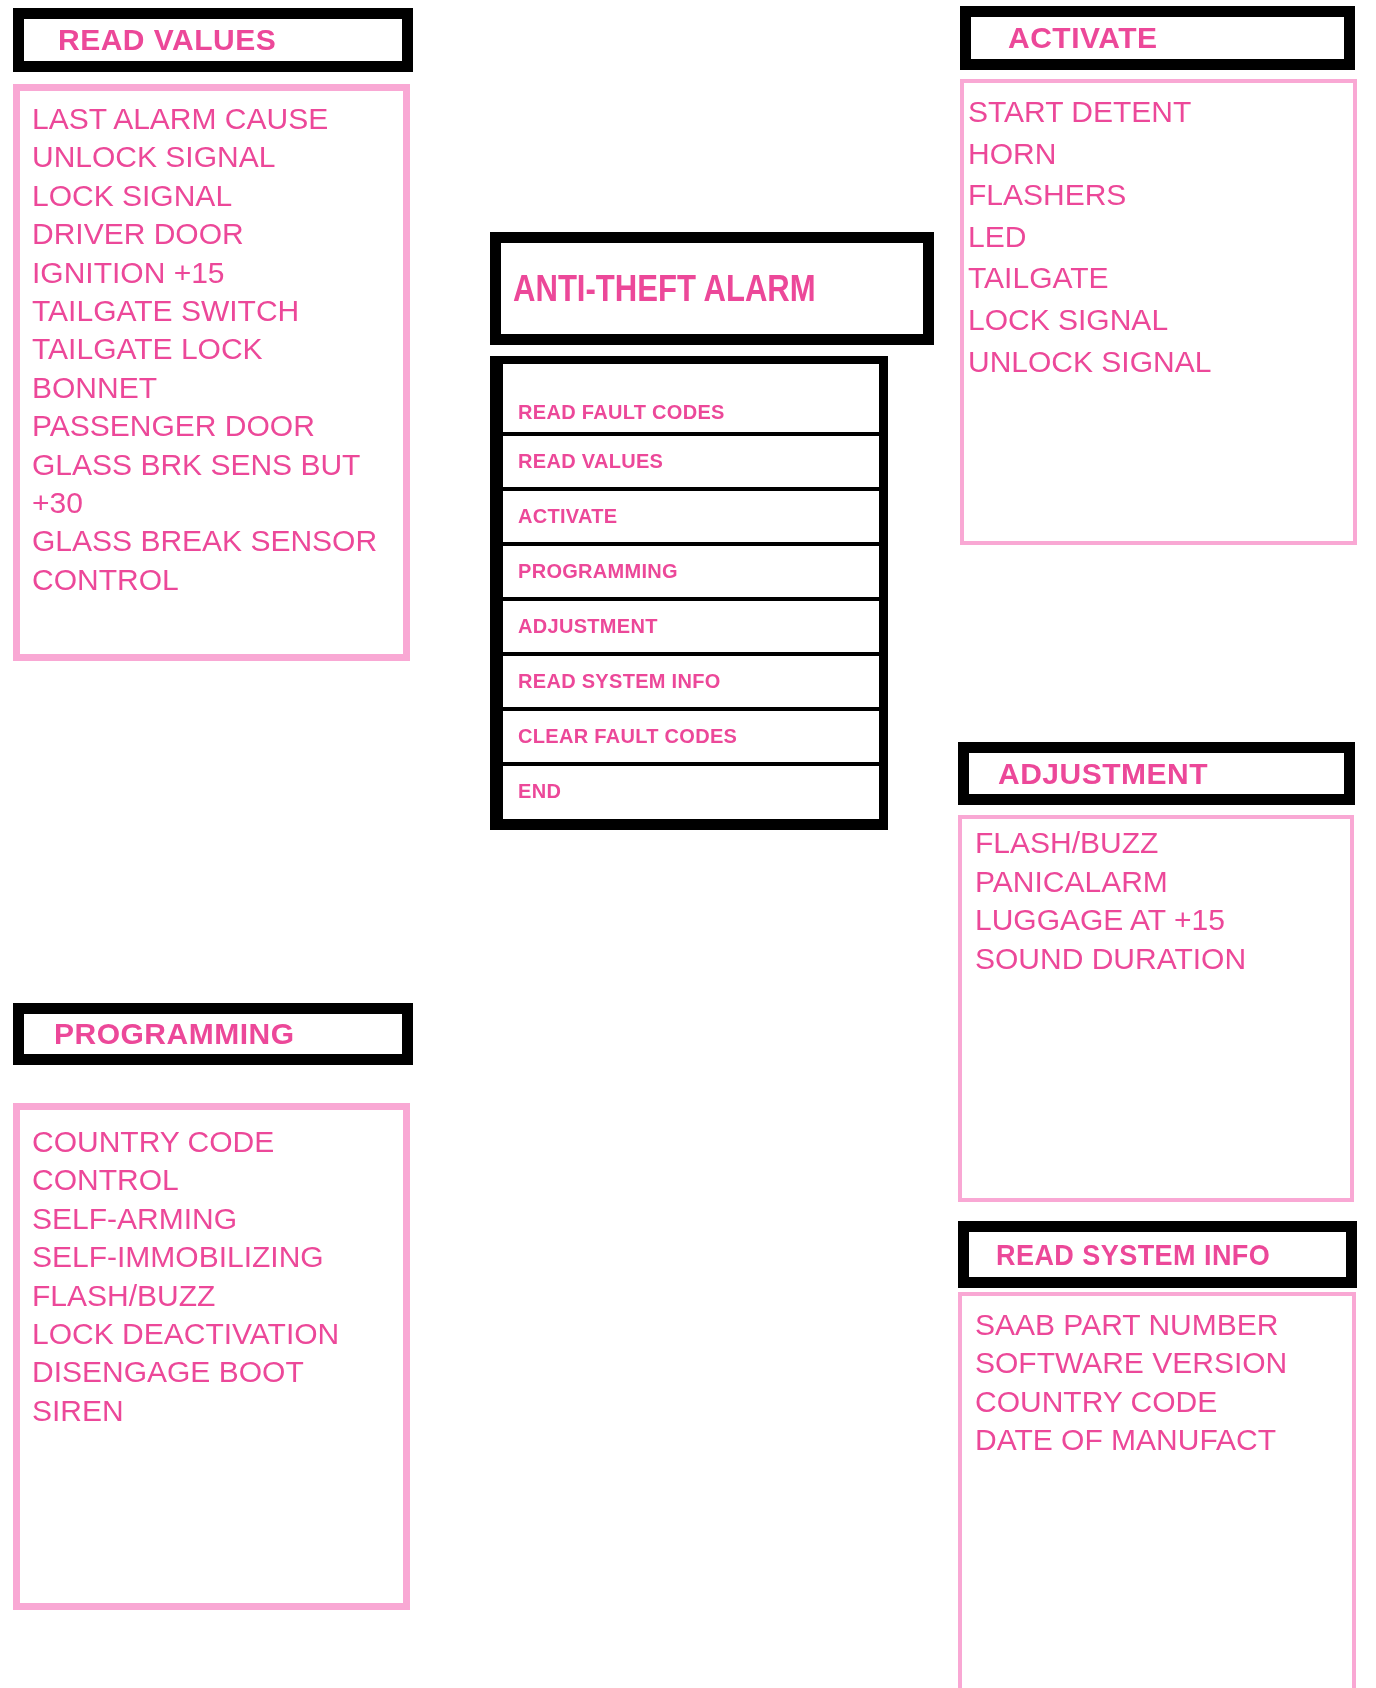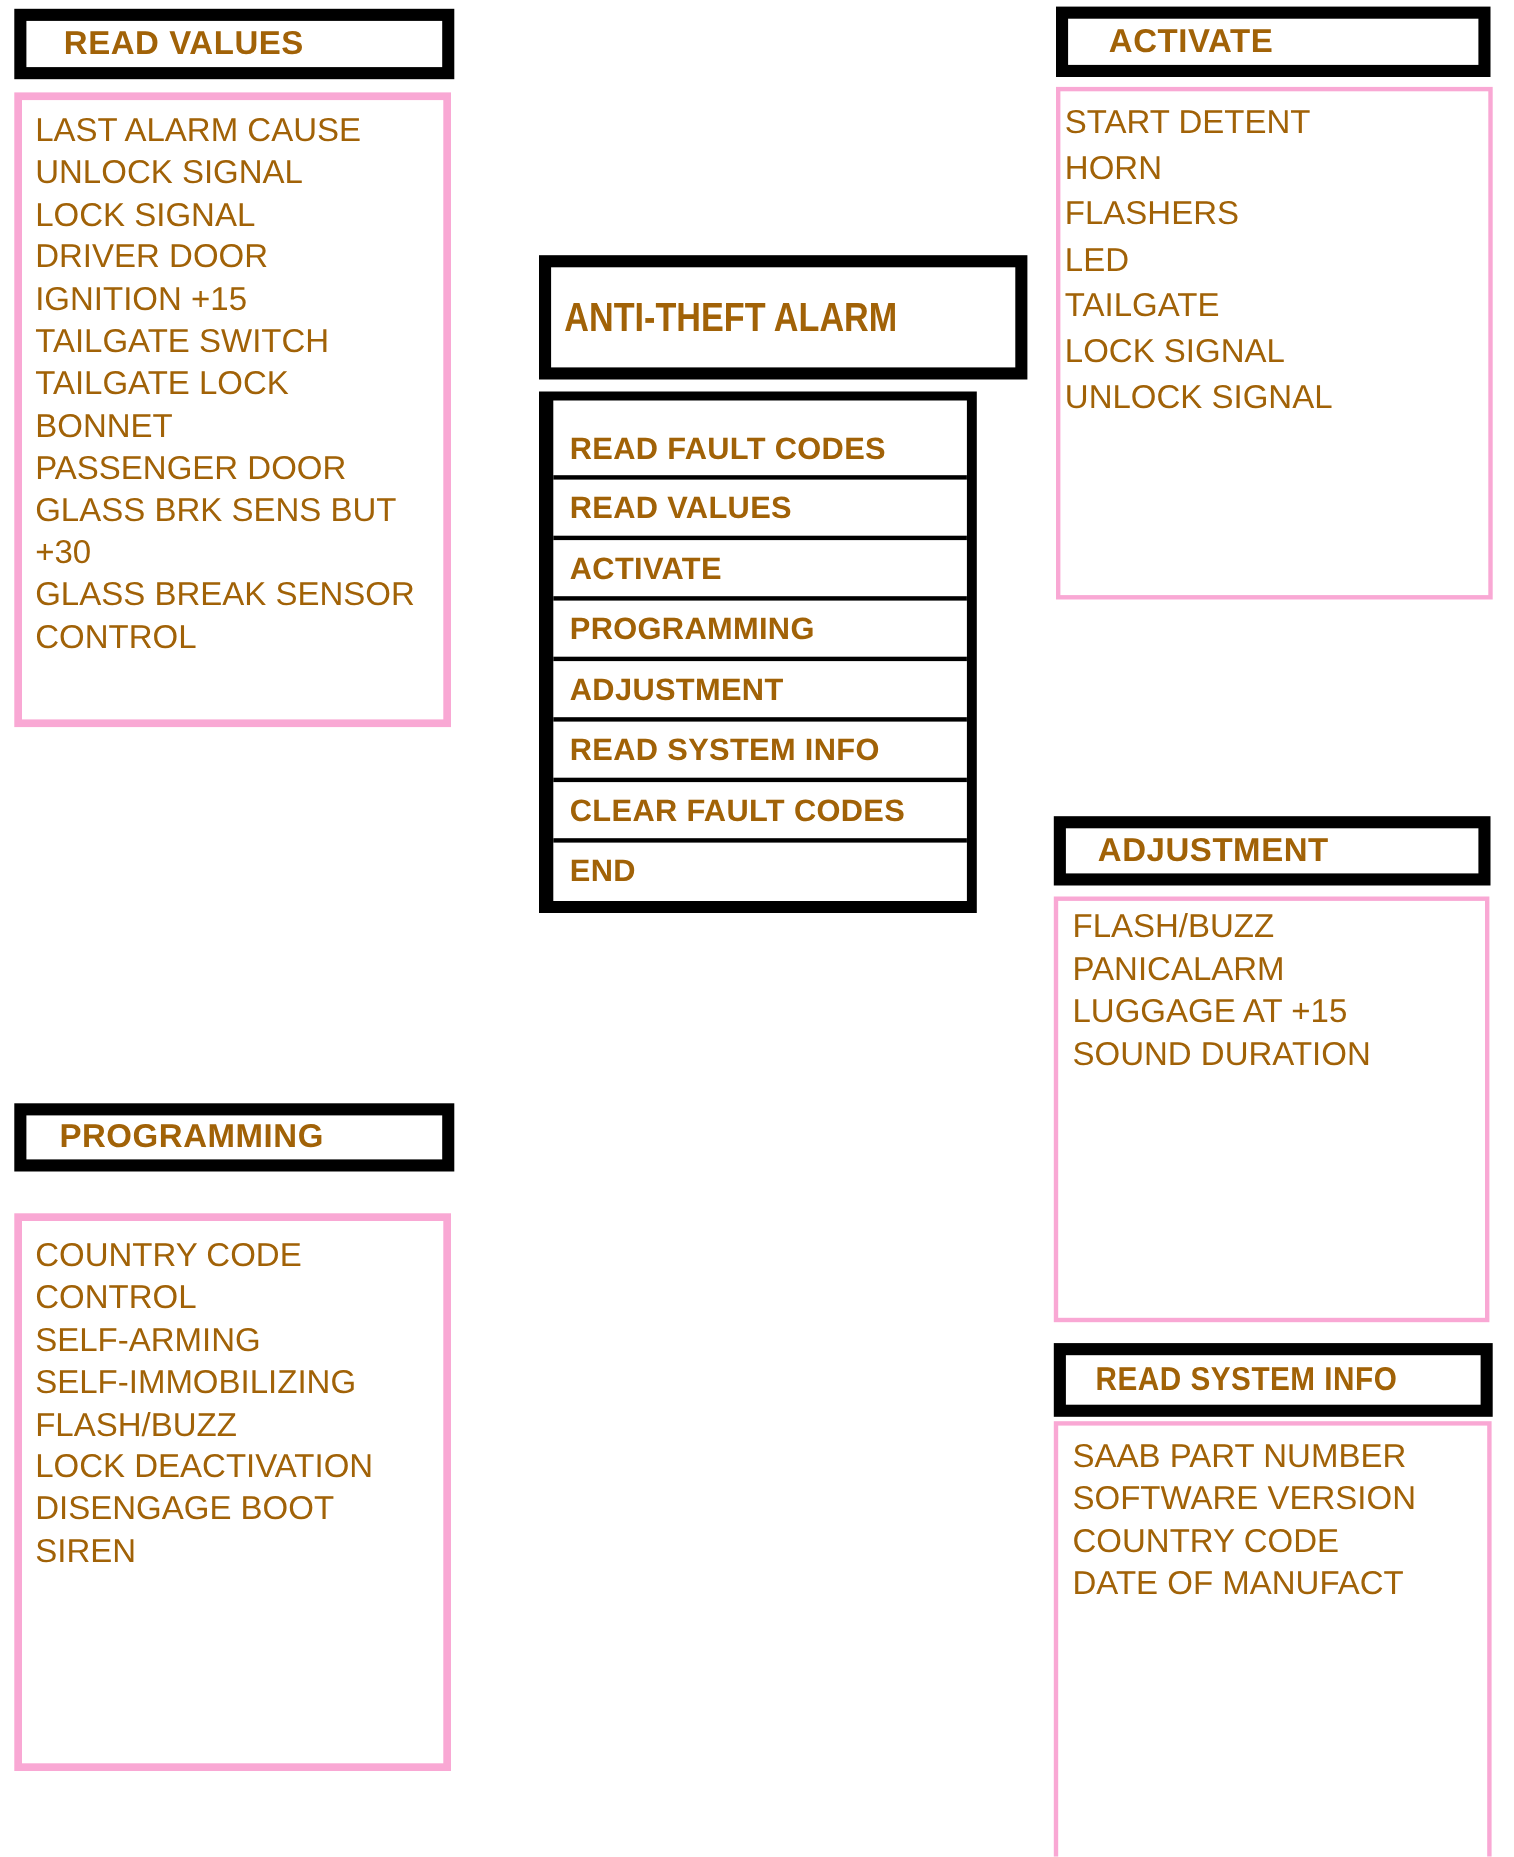--- a/index.html
+++ b/index.html
@@ -1,20 +1,20 @@
 <!DOCTYPE html>
 <html><head>
 <meta charset="utf-8">
 <style>
   html,body{margin:0;padding:0;background:#ffffff;}
   .canvas{
     position:relative;
     width:1376px;height:1688px;
     background:#ffffff;
-    color:#a16207;
+    color:#ec4899;
     font-family:"Liberation Sans", sans-serif;
     overflow:hidden;
   }
 
   
   .hdr{
     position:absolute;
     box-sizing:border-box;
     background:#ffffff;
     border:11px solid #000000;
@@ -69,21 +69,21 @@
   .condensed{display:inline-block;transform:scaleX(0.84);transform-origin:0 50%;}
 
   
   .menu{
     position:absolute;
     left:490px;top:356px;width:398px;height:474px;
     box-sizing:border-box;
     background:#ffffff;
     border-style:solid;border-color:#000000;
     border-width:8px 9px 11px 13px;
-    font-weight:bold;font-size:28px;
+    font-weight:bold;font-size:20px;
   }
   .menu-row{
     box-sizing:border-box;
     height:55px;
     border-top:4px solid #000000;
     display:flex;align-items:center;
     padding-left:15px;
     letter-spacing:0.3px;
     white-space:nowrap;
   }

